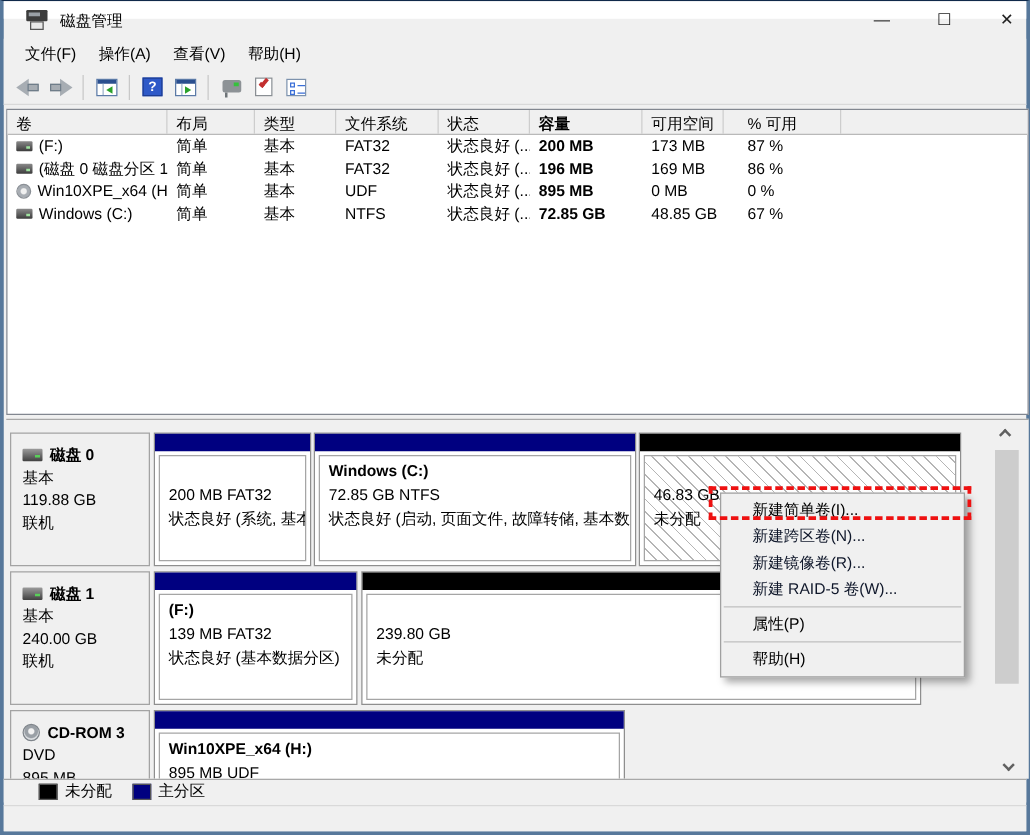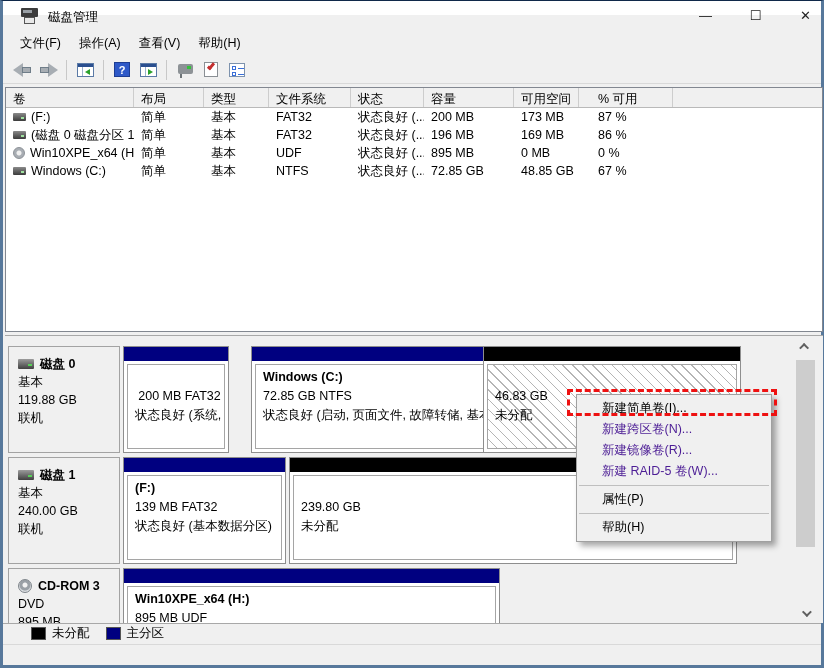--- a/index.html
+++ b/index.html
@@ -50,21 +50,21 @@
   .listico .l1,.listico .l2 { position:absolute; left:8px; width:6px; height:1px; background:#3a6fd8; }
   .listico .l1 { top:4px; } .listico .l2 { top:10px; }
 
   
   .toppane { position:absolute; left:2px; top:86px; width:818px; height:245px; background:#fff; border:1px solid #828790; }
   .vheader { display:flex; height:20px; background:#f0f0f0; border-bottom:1px solid #b9b9b9; }
   .vh-cell { border-right:1px solid #cdcdcd; padding:3px 0 0 7px; white-space:nowrap; overflow:hidden; }
   .vrow { display:flex; height:18px; align-items:center; }
   .v-cell { padding-left:7px; white-space:nowrap; overflow:hidden; }
   .c0{width:128px;} .c1{width:70px;} .c2{width:65px;} .c3{width:82px;} .c4{width:73px;}
-  .c5{width:90px;} .c6{width:65px;} .c7{width:82px;margin-left:12px;} .c8{flex:1; border-right:none;}
+  .c5{width:90px;font-weight:bold;} .c6{width:65px;} .c7{width:82px;margin-left:12px;} .c8{flex:1; border-right:none;}
   .vol-cell { display:flex; align-items:center; gap:5px; }
   .drive-ico { width:13px; height:8px; background:linear-gradient(#8a8a8a,#3b3b3b); border-radius:1px; position:relative; flex:none; }
   .drive-ico:after { content:""; position:absolute; right:2px; bottom:2px; width:3px; height:2px; background:#9fe29f; }
   .cd-ico { width:12px; height:12px; border-radius:50%; background:radial-gradient(circle at 50% 50%, #f0f0f0 0 2px, #a8adb3 3px 5px, #d7dade 6px); border:1px solid #8b9096; flex:none; }
 
   
   .bottompane { position:absolute; left:2px; top:334px; width:818px; height:288px; background:#f0f0f0; border-top:1px solid #a8a8a8; overflow:hidden; }
   .disk-row { position:absolute; left:0; width:789px; height:107px; }
   .disk-label { position:absolute; left:3px; top:0; width:112px; height:100%; background:#f0f0f0; border:1px solid #a3a3a3; padding:8px 0 0 9px; line-height:18px; }
   .disk-label .dname { font-weight:bold; display:flex; align-items:center; gap:6px; }
@@ -91,21 +91,21 @@
 
   
   .legendbar { position:absolute; left:0; top:622px; right:0; height:19px; background:#f0f0f0; border-top:1px solid #a8a8a8; display:flex; align-items:center; padding-left:28px; gap:16px; }
   .legend-item { display:flex; align-items:center; gap:6px; }
   .sw { width:15px; height:13px; border:1px solid #555; }
   .statusbar { position:absolute; left:0; top:643px; right:0; bottom:0; background:#f0f0f0; border-top:1px solid #d9d9d9; }
 
   
   .ctx-menu { position:absolute; left:573px; top:393px; width:196px; background:#f0f0f0; border:1px solid #a0a0a0; box-shadow:4px 4px 6px rgba(0,0,0,0.35); padding:3px 0; z-index:50; }
   .ctx-item { height:21px; line-height:21px; padding-left:25px; white-space:nowrap; }
-  .ctx-item.disabled { color:#4c1d95; }
+  .ctx-item.disabled { color:#0f172a; }
   .ctx-sep { height:1px; background:#bfbfbf; margin:3px 2px; }
   .red-box { position:absolute; left:564px; top:388px; width:210px; height:27px; border:3px dashed #ee1111; z-index:60; }
 </style>
 </head>
 <body>
 
 <div class="window">
 
   <div class="titlebar">
     <div class="title-ico">
@@ -252,37 +252,37 @@
     <div class="disk-row row-disk0">
       <div class="disk-label">
         <div class="dname">
             <span class="dlico"></span>
             <span>磁盘 0</span>
           </div>
         <div>基本</div>
         <div>119.88 GB</div>
         <div>联机</div>
       </div>
-      <div class="segment" style="left:118px; width:106px;text-align:center;">
+      <div class="segment" style="left:118px; width:126px;">
         <div class="seg-bar bar-primary"></div>
         <div class="seg-body">
           <div class="seg-name"></div>
           <div>200 MB FAT32</div>
           <div>状态良好 (系统, 基本</div>
         </div>
       </div>
       <div class="segment" style="left:246px; width:258px;">
         <div class="seg-bar bar-primary"></div>
         <div class="seg-body">
           <div class="seg-name">Windows  (C:)</div>
           <div>72.85 GB NTFS</div>
           <div>状态良好 (启动, 页面文件, 故障转储, 基本数据:</div>
         </div>
       </div>
-      <div class="segment" style="left:478px; width:258px;">
+      <div class="segment" style="left:506px; width:258px;">
         <div class="seg-bar bar-unalloc"></div>
         <div class="seg-body hatched">
           <div class="seg-name"></div>
           <div>46.83 GB</div>
           <div>未分配</div>
         </div>
       </div>
     </div>
 
     <div class="disk-row row-disk1">

